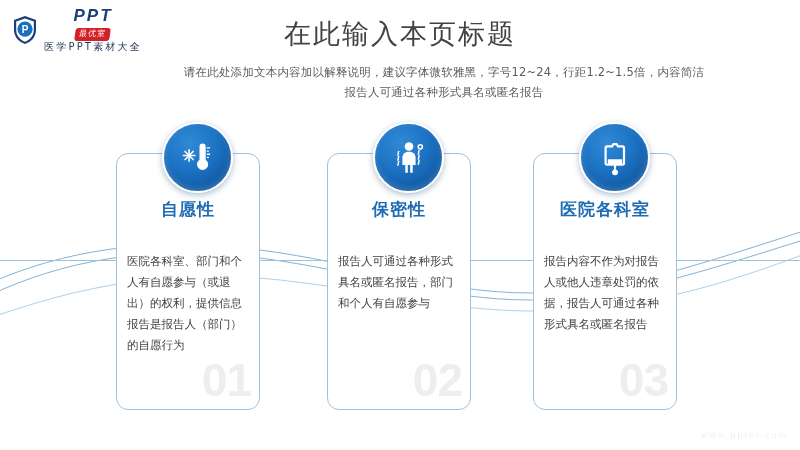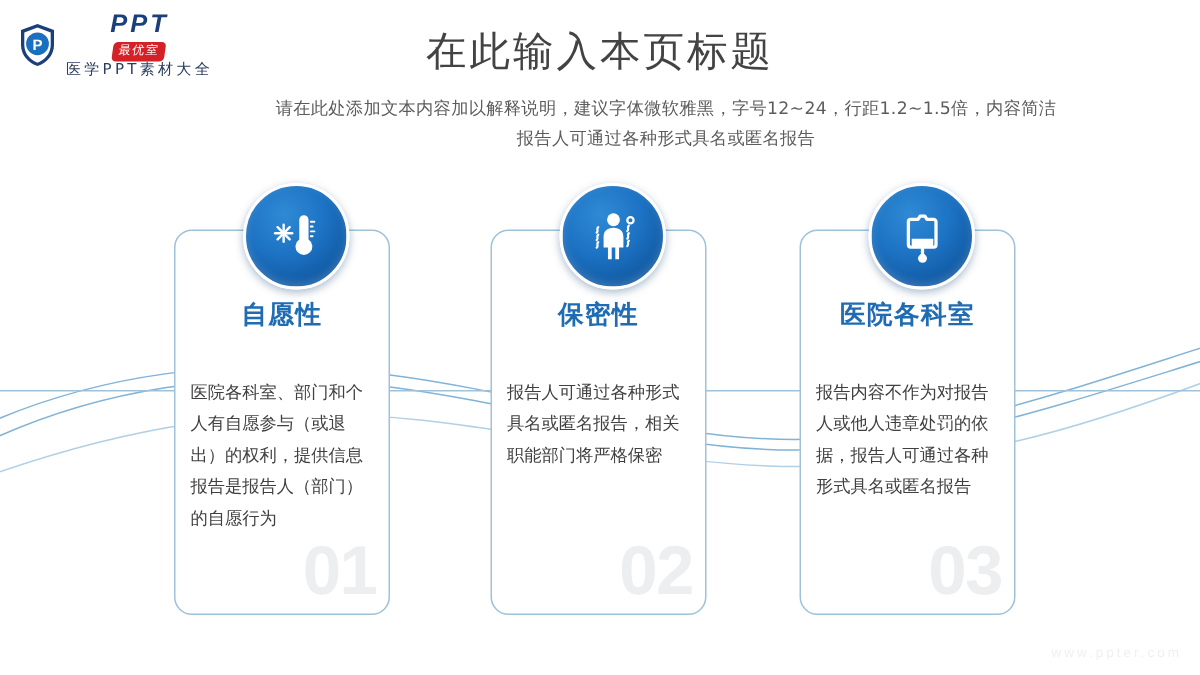--- a/index.html
+++ b/index.html
@@ -258,21 +258,21 @@
 
   <div class="card card-1">
     <div class="card-num">01</div>
     <div class="card-title">自愿性</div>
     <div class="card-body">医院各科室、部门和个人有自愿参与（或退出）的权利，提供信息报告是报告人（部门）的自愿行为</div>
   </div>
 
   <div class="card card-2">
     <div class="card-num">02</div>
     <div class="card-title">保密性</div>
-    <div class="card-body">报告人可通过各种形式具名或匿名报告，相关职能部门将严格保密</div>
+    <div class="card-body">报告人可通过各种形式具名或匿名报告，部门和个人有自愿参与</div>
   </div>
 
   <div class="card card-3">
     <div class="card-num">03</div>
     <div class="card-title">医院各科室</div>
     <div class="card-body">报告内容不作为对报告人或他人违章处罚的依据，报告人可通过各种形式具名或匿名报告</div>
   </div>
 
   <div class="icon-circle icon-1">
     <svg width="42" height="42" viewBox="0 0 42 42">

